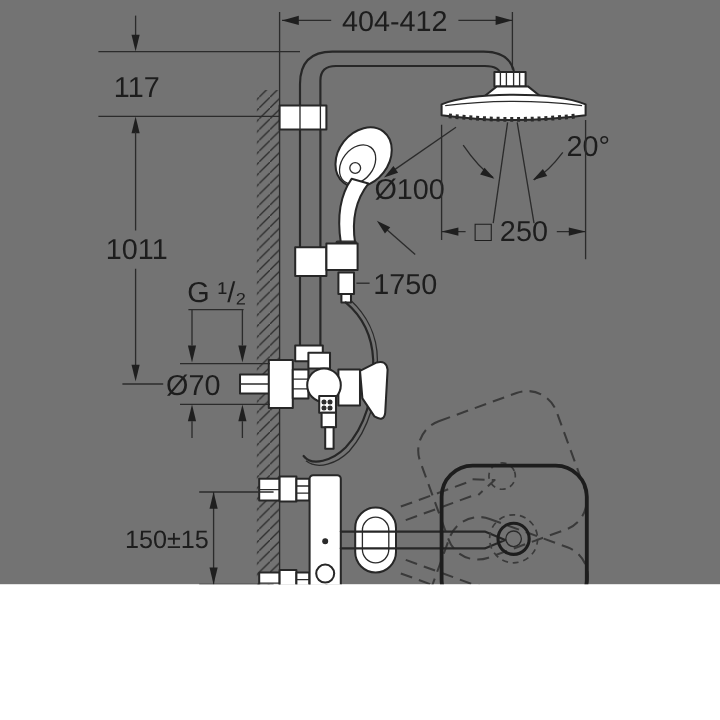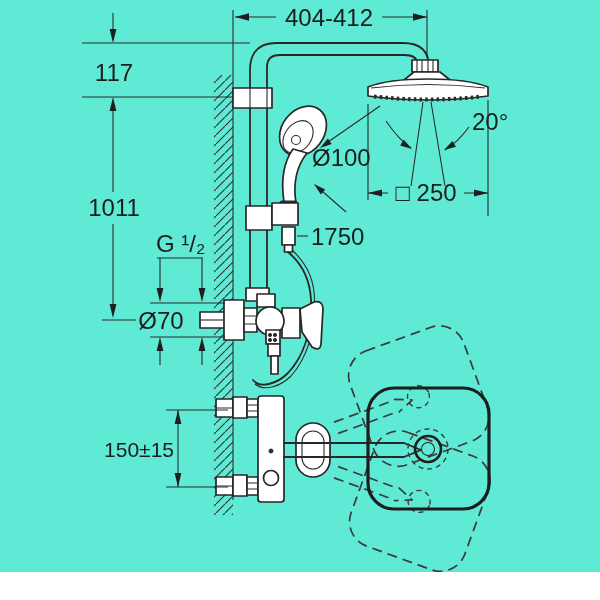--- a/index.html
+++ b/index.html
@@ -1,16 +1,16 @@
 <!DOCTYPE html>
 <html><head>
 <meta charset="utf-8">
 <style>
   html,body{margin:0;padding:0;background:#fff;}
-  .canvas{position:relative;width:600px;height:572px;background:#5eead4;overflow:hidden;
+  .canvas{position:relative;width:600px;height:487px;background:#737373;overflow:hidden;
           font-family:"Liberation Sans","DejaVu Sans",sans-serif;}
   svg{position:absolute;left:0;top:0;}
   .ln   {stroke:#272727;stroke-width:1.8;fill:none;stroke-linecap:round;stroke-linejoin:round;}
   .lnthk{stroke:#1d1d1d;stroke-width:3.2;fill:none;stroke-linejoin:round;}
   .lnthn{stroke:#2b2b2b;stroke-width:1.1;fill:none;}
   .dim  {stroke:#2b2b2b;stroke-width:1.1;fill:none;}
   .arrow{fill:#1f1f1f;stroke:none;}
   .white{fill:#ffffff;stroke:#272727;stroke-width:1.7;stroke-linejoin:round;}
   .dark {fill:#2b2b2b;stroke:#2b2b2b;}
   .dash {stroke:#3a3a3a;stroke-width:1.7;fill:none;stroke-dasharray:10 6;stroke-linejoin:round;}

